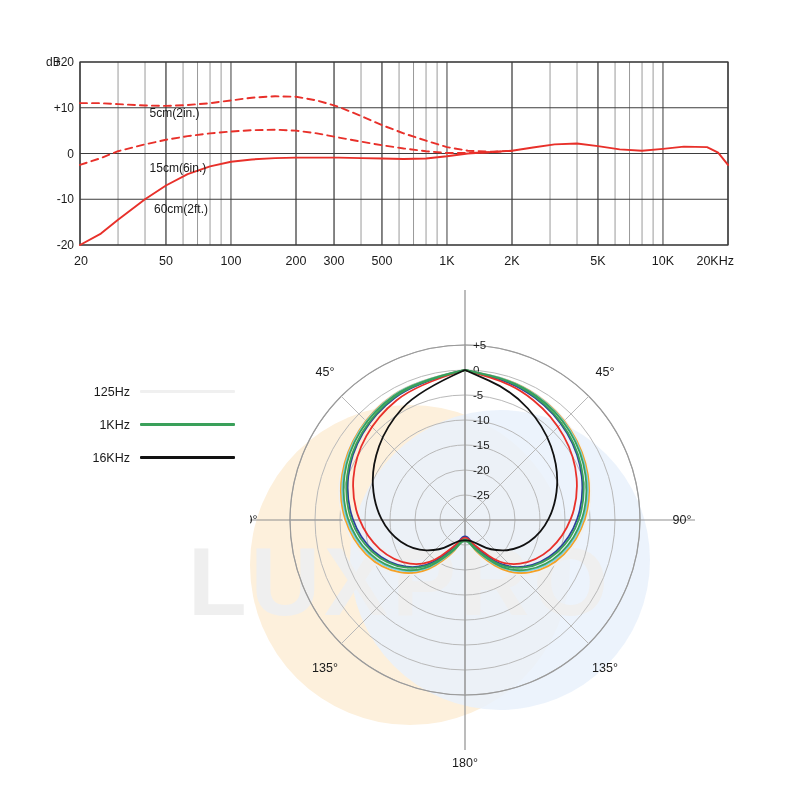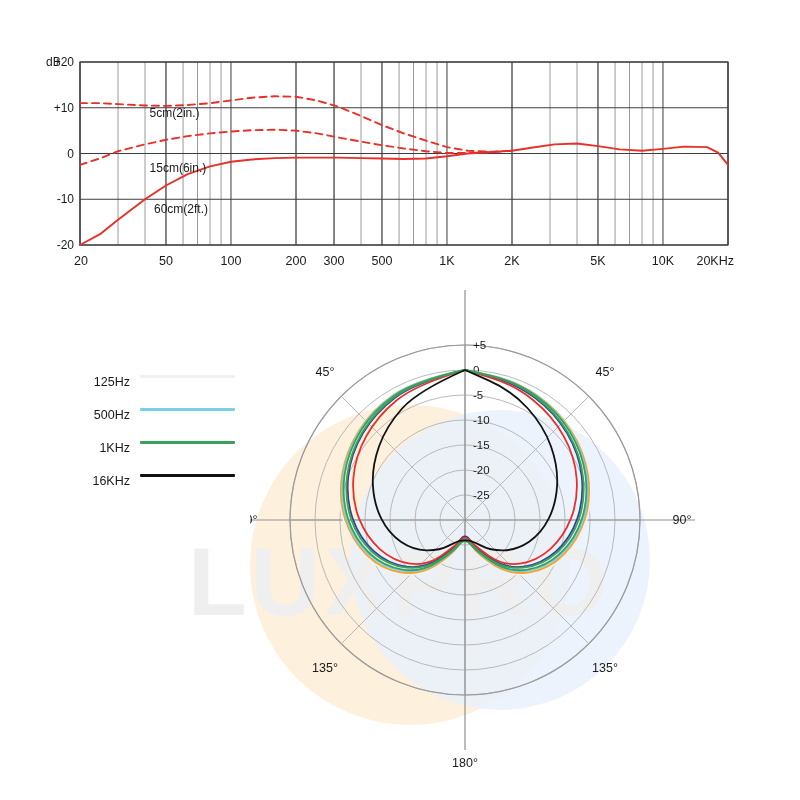--- a/index.html
+++ b/index.html
@@ -16,21 +16,21 @@
   .watermark{position:absolute;left:0;top:0;width:800px;height:800px;pointer-events:none;}
 
   
   .freq-wrap{position:absolute;left:28px;top:40px;width:720px;height:245px;}
 
   
   .polar-wrap{position:absolute;left:250px;top:290px;width:500px;height:490px;}
 
   
   .legend{position:absolute;left:60px;top:375px;width:175px;}
-  .legend-row{display:flex;align-items:flex-start;height:33px;}
+  .legend-row{display:flex;align-items:center;height:33px;}
   .legend-label{
     width:70px;text-align:right;font-size:12.5px;color:#1a1a1a;
     padding-right:10px;white-space:nowrap;
   }
   .legend-swatch{flex:1;height:3px;border-radius:1px;}
 </style>
 </head>
 <body>
 
 <div id="stage">
@@ -156,24 +156,20 @@
         <path d="M215.00 80.00 Q215.00 80.00 238.51 90.40 Q262.03 100.79 277.88 118.48 Q293.74 136.16 300.92 156.20 Q308.10 176.25 307.10 195.09 Q306.09 213.94 298.71 228.70 Q291.32 243.46 279.14 251.73 Q266.96 260.00 253.84 260.32 Q240.71 260.64 231.70 255.89 Q222.70 251.14 218.85 250.57 Q215.00 250.00 211.15 250.57 Q207.30 251.14 198.30 255.89 Q189.29 260.64 176.16 260.32 Q163.04 260.00 150.86 251.73 Q138.68 243.46 131.29 228.70 Q123.91 213.94 122.90 195.09 Q121.90 176.25 129.08 156.20 Q136.26 136.16 152.12 118.48 Q167.97 100.79 215.00 80.00 Z" fill="none" stroke="#111111" stroke-width="1.8" stroke-linejoin="round"></path>
       </svg>
   </div>
 
   <div class="legend" id="legend">
       <div class="legend-row">
         <div class="legend-label">125Hz</div>
         <div class="legend-swatch" style="background: rgb(240, 240, 240);"></div>
       </div>
       <div class="legend-row">
-        <div class="legend-label">500Hz</div>
-        <div class="legend-swatch" style="background: rgb(121, 207, 232);"></div>
-      </div>
-      <div class="legend-row">
         <div class="legend-label">1KHz</div>
         <div class="legend-swatch" style="background: rgb(58, 160, 90);"></div>
       </div>
       <div class="legend-row">
         <div class="legend-label">16KHz</div>
         <div class="legend-swatch" style="background: rgb(17, 17, 17);"></div>
       </div>
     </div>
 
 </div>

